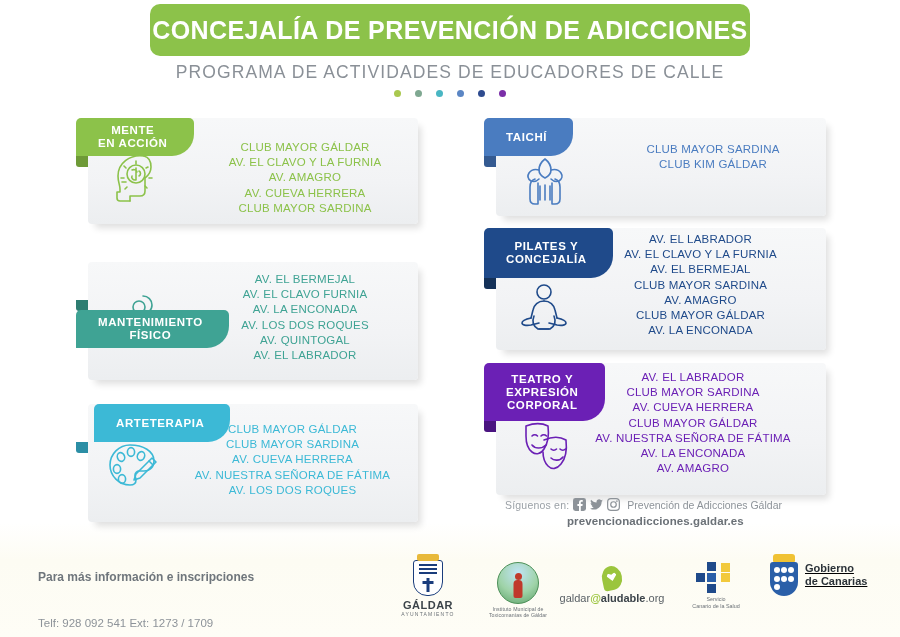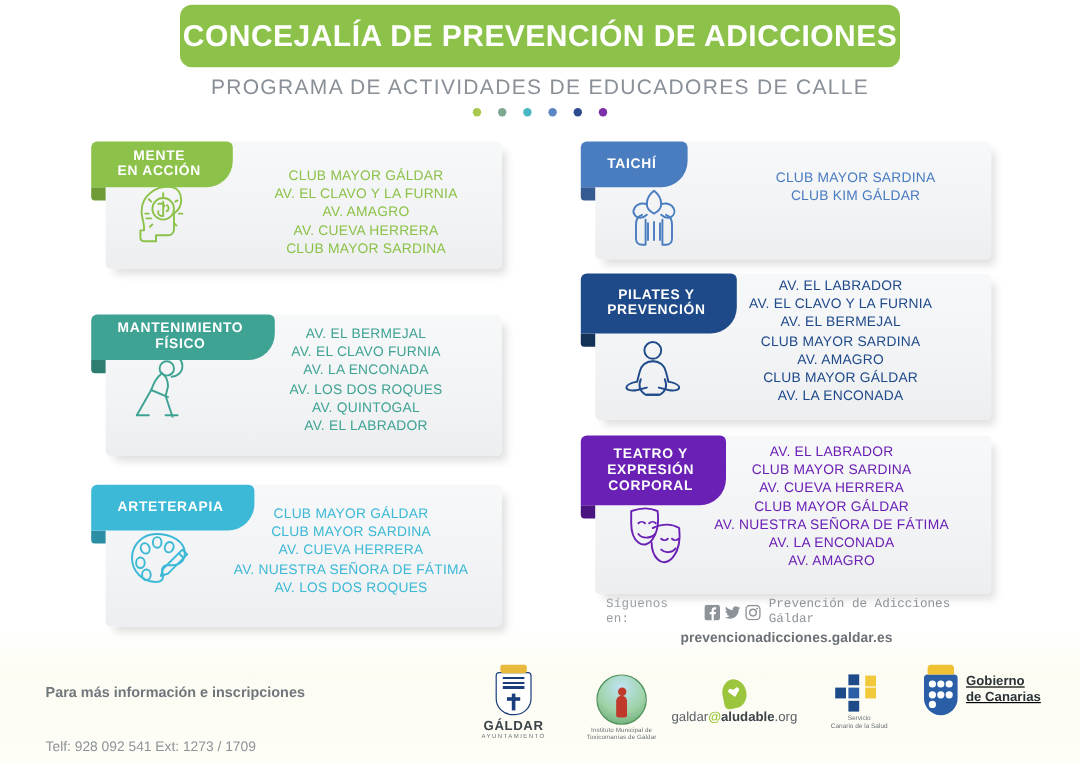--- a/index.html
+++ b/index.html
@@ -102,21 +102,21 @@
   .card-list div { display: block; }
 
   
   #social {
     position: absolute;
     left: 505px; top: 498px;
     width: 330px;
     font-size: 10.5px;
     color: #9aa0a6;
   }
-  #social-row1 { display: flex; align-items: center; gap: 4px; font-family: Liberation Mono, monospace; }
+  #social-row1 { display: flex; align-items: flex-end; gap: 4px; }
   #social-label { letter-spacing: 0.2px; }
   .social-icon { display: inline-flex; width: 13px; height: 13px; }
   #social-name { color: #8d9399; margin-left: 3px; }
   #social-web {
     margin-top: 4px; margin-left: 62px;
     font-weight: bold; color: #6b7177; font-size: 11.5px;
     letter-spacing: 0.1px;
   }
 
   
@@ -234,48 +234,48 @@
           <div class="tab-fold" style="background: rgb(110, 154, 55); top: 38px;"></div>
           <div class="tab" style="background: rgb(140, 194, 74);">
             <div>MENTE</div>
             <div>EN ACCIÓN</div>
           </div>
         </div>
       </div>
       <div class="card" style="left: 88px; top: 262px; width: 330px; height: 118px;">
         <div class="card-inner">
           <div class="tab-fold" style="background: rgb(45, 125, 113); top: 38px;"></div>
-          <div class="tab" style="background: rgb(63, 163, 148);">
+          <div class="tab" style="background: rgb(63, 163, 148); margin-top: 48px;">
             <div>MANTENIMIENTO</div>
             <div>FÍSICO</div>
           </div>
         </div>
       </div>
       <div class="card" style="left: 88px; top: 404px; width: 330px; height: 118px;">
         <div class="card-inner">
           <div class="tab-fold" style="background: rgb(43, 142, 165); top: 38px;"></div>
-          <div class="tab" style="background: rgb(60, 185, 214);">
+          <div class="tab" style="background: rgb(60, 185, 214); margin-left: 18px;">
             <div>ARTETERAPIA</div>
           </div>
         </div>
       </div>
       <div class="card" style="left: 496px; top: 118px; width: 330px; height: 98px;">
         <div class="card-inner">
           <div class="tab-fold" style="background: rgb(52, 90, 145); top: 38px;"></div>
           <div class="tab" style="background: rgb(74, 124, 192);">
             <div>TAICHÍ</div>
           </div>
         </div>
       </div>
       <div class="card" style="left: 496px; top: 228px; width: 330px; height: 122px;">
         <div class="card-inner">
           <div class="tab-fold" style="background: rgb(20, 49, 88); top: 50px;"></div>
           <div class="tab tall" style="background: rgb(31, 74, 138);">
             <div>PILATES Y</div>
-            <div>PREVENCIÓN</div>
+            <div>CONCEJALÍA</div>
           </div>
         </div>
       </div>
       <div class="card" style="left: 496px; top: 363px; width: 330px; height: 132px;">
         <div class="card-inner">
           <div class="tab-fold" style="background: rgb(74, 20, 128); top: 58px;"></div>
           <div class="tab taller" style="background: rgb(107, 32, 181);">
             <div>TEATRO Y</div>
             <div>EXPRESIÓN</div>
             <div>CORPORAL</div>

